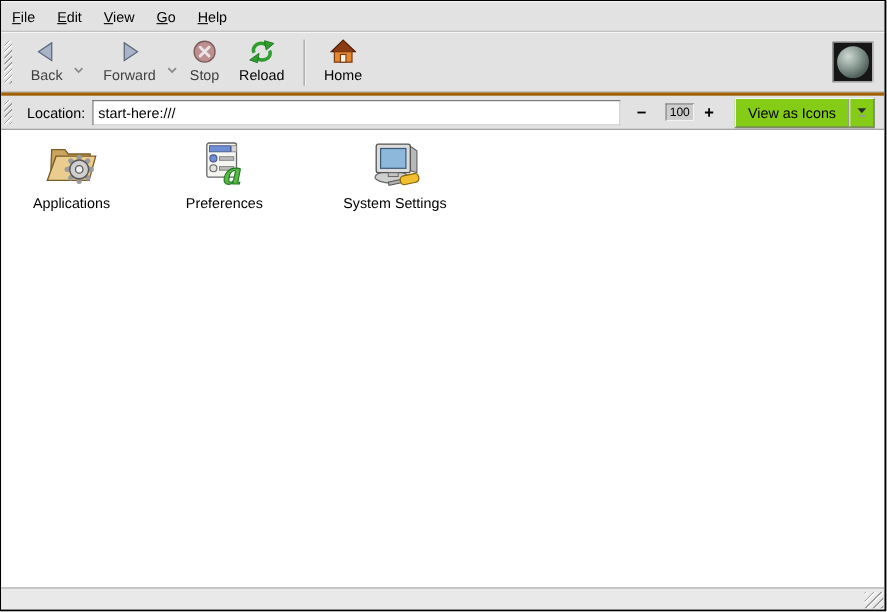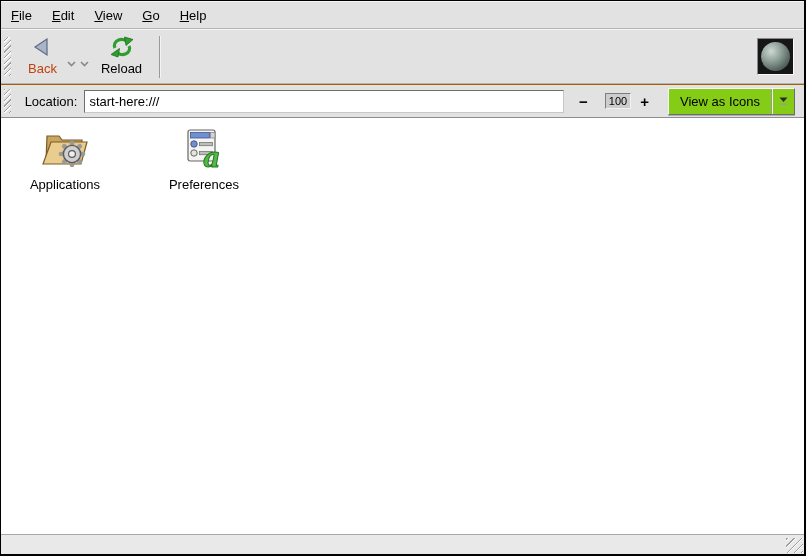--- a/index.html
+++ b/index.html
@@ -38,21 +38,21 @@
     margin-right: 8px;
     background: repeating-linear-gradient(315deg,
       #fafafa 0px, #fafafa 1px, #9e9e9e 1px, #9e9e9e 2px, #e2e2e2 2px, #e2e2e2 4px);
   }
   .tbtn {
     display: flex; flex-direction: column; align-items: center; justify-content: flex-end;
     padding: 3px 8px 4px; gap: 3px; border: 1px solid transparent;
   }
   .tbtn .ticon { height: 24px; display: flex; align-items: center; }
   .tbtn .tlabel { line-height: 14px; }
-  .tbtn.disabled .tlabel { color: #c2410c; }
+  .tbtn.disabled .tlabel { color: #404040; }
   .chevron { align-self: center; margin: 14px 2px 0 0; display: flex; }
   .tsep {
     width: 0; border-left: 1px solid #9a9a9a; border-right: 1px solid #f4f4f4;
     height: 42px; align-self: center; margin: 0 8px;
   }
   .tspacer { flex: 1; }
   .throbber {
     width: 37px; height: 37px; align-self: center; margin-right: 4px;
     background: #161616;
     border: 1px solid; border-color: #8a8a8a #fafafa #fafafa #8a8a8a;
@@ -61,21 +61,21 @@
   .throbber .sphere {
     width: 29px; height: 29px; border-radius: 50%;
     background: radial-gradient(circle at 35% 32%, #cdd8d1 0%, #93a49d 35%, #55655f 70%, #36423d 100%);
   }
 
   
   .locationbar {
     height: 33px; flex: 0 0 33px;
     display: flex; align-items: center;
     background: #e2e2e2;
-    border-top: 1px solid #a16207;
+    border-top: 3px solid #a16207;
     padding: 0 9px 0 3px;
   }
   .locationbar .grip { height: 72%; margin-right: 14px; }
   .loc-label { margin-right: 7px; white-space: nowrap; }
   .loc-input {
     width: 506px; height: 23px;
     border: 1px solid; border-color: #6e6e6e #c8c8c8 #c8c8c8 #6e6e6e;
     background: #fff; font: 13px "Liberation Sans", sans-serif;
     padding: 0 4px; outline: none;
   }
@@ -151,42 +151,69 @@
           </svg>
       </span>
       <span class="tlabel">Back</span>
     </div>
     <span class="chevron">
       <svg width="11" height="8" viewBox="0 0 11 8">
           <polyline points="2,2 5.5,5.5 9,2" fill="none" stroke="#8a8a8a" stroke-width="1.7"></polyline>
         </svg>
     </span>
 
+    <div class="tbtn disabled" style="margin-left:6px">
+      <span class="ticon">
+        <svg width="24" height="24" viewBox="0 0 24 24">
+            <polygon points="7,4 19,12 7,20" fill="#a9b4c9" stroke="#5f6b80" stroke-width="1.2"></polygon>
+          </svg>
+      </span>
+      <span class="tlabel">Forward</span>
+    </div>
     <span class="chevron">
       <svg width="11" height="8" viewBox="0 0 11 8">
           <polyline points="2,2 5.5,5.5 9,2" fill="none" stroke="#8a8a8a" stroke-width="1.7"></polyline>
         </svg>
     </span>
 
 
+    <div class="tbtn disabled">
+      <span class="ticon">
+        <svg width="24" height="24" viewBox="0 0 24 24">
+          <circle cx="12" cy="12" r="9.5" fill="#bc9090" stroke="#7c5a5a" stroke-width="1.2"></circle>
+          <path d="M8,8 L16,16 M16,8 L8,16" stroke="#ece4e4" stroke-width="2.6" stroke-linecap="round"></path>
+        </svg>
+      </span>
+      <span class="tlabel">Stop</span>
+    </div>
 
     <div class="tbtn">
       <span class="ticon">
         <svg width="26" height="24" viewBox="0 0 26 24">
           <path d="M6,13 A7,6 0 0 1 19,8" stroke="#2f9e2f" stroke-width="3.2" fill="none"></path>
           <polygon points="15.5,2 24,4.5 17,10.5" fill="#2f9e2f" stroke="#1c701c" stroke-width="0.8"></polygon>
           <path d="M20,11 A7,6 0 0 1 7,16" stroke="#2f9e2f" stroke-width="3.2" fill="none"></path>
           <polygon points="10.5,13.5 2,19.5 9,22" fill="#2f9e2f" stroke="#1c701c" stroke-width="0.8"></polygon>
         </svg>
       </span>
       <span class="tlabel">Reload</span>
     </div>
 
     <div class="tsep"></div>
 
+    <div class="tbtn">
+      <span class="ticon">
+        <svg width="24" height="24" viewBox="0 0 24 24">
+          <polygon points="12,1.5 23,12 1,12" fill="#8c3c14" stroke="#4c1e06" stroke-width="1.1"></polygon>
+          <rect x="4" y="12" width="16" height="9.5" fill="#e8862e" stroke="#7a3a10" stroke-width="1.1"></rect>
+          <rect x="9.5" y="14.5" width="5" height="7" fill="#f6f2ea" stroke="#7a3a10" stroke-width="1"></rect>
+        </svg>
+      </span>
+      <span class="tlabel">Home</span>
+    </div>
 
     <div class="tspacer"></div>
 
     <div class="throbber">
       <div class="sphere"></div>
     </div>
   </div>
 
   <div class="locationbar">
     <div class="grip"></div>
@@ -238,20 +265,36 @@
           <circle cx="13" cy="17" r="3.2" fill="#6f8ed4" stroke="#44568a" stroke-width="1"></circle>
           <rect x="18.5" y="15.5" width="13" height="3.2" fill="#bdbdbd" stroke="#777" stroke-width="0.8"></rect>
           <circle cx="13" cy="26" r="3.2" fill="#e2e2e2" stroke="#666" stroke-width="1"></circle>
           <rect x="18.5" y="24.5" width="13" height="3.2" fill="#bdbdbd" stroke="#777" stroke-width="0.8"></rect>
           <text x="22" y="40" font-family="DejaVu Serif, serif" font-size="27" font-style="italic" font-weight="bold" fill="#57b847" stroke="#1f7a1f" stroke-width="1">a</text>
         </svg>
       </span>
       <span class="icon-label">Preferences</span>
     </div>
 
+    <div class="icon-item" id="item-sys">
+      <span class="big-icon">
+        <svg width="56" height="44" viewBox="0 0 56 44">
+          <ellipse cx="25" cy="34" rx="15" ry="5.5" fill="#cfcfcf" stroke="#666" stroke-width="1.1"></ellipse>
+          <polygon points="42,6 48,10 48,30 42,28" fill="#b8b8b8" stroke="#666" stroke-width="1.1"></polygon>
+          <rect x="11" y="4" width="31" height="26" rx="2" fill="#dcdcdc" stroke="#555" stroke-width="1.2"></rect>
+          <rect x="15" y="8" width="23" height="18" fill="#8db8dc" stroke="#3c5a78" stroke-width="1.1"></rect>
+          <rect x="22" y="30" width="9" height="3.5" fill="#c4c4c4" stroke="#666" stroke-width="0.9"></rect>
+          <g transform="rotate(-12 38 37)">
+            <rect x="22" y="35.2" width="12" height="3" fill="#b0b0b0" stroke="#555" stroke-width="0.9"></rect>
+            <rect x="33" y="32.5" width="17" height="8" rx="3.5" fill="#f0c030" stroke="#8a6400" stroke-width="1.1"></rect>
+          </g>
+        </svg>
+      </span>
+      <span class="icon-label">System Settings</span>
+    </div>
 
   </div>
 
   <div class="statusbar">
     <div class="resize-grip"></div>
   </div>
 
 </div>
 
 </body></html>

